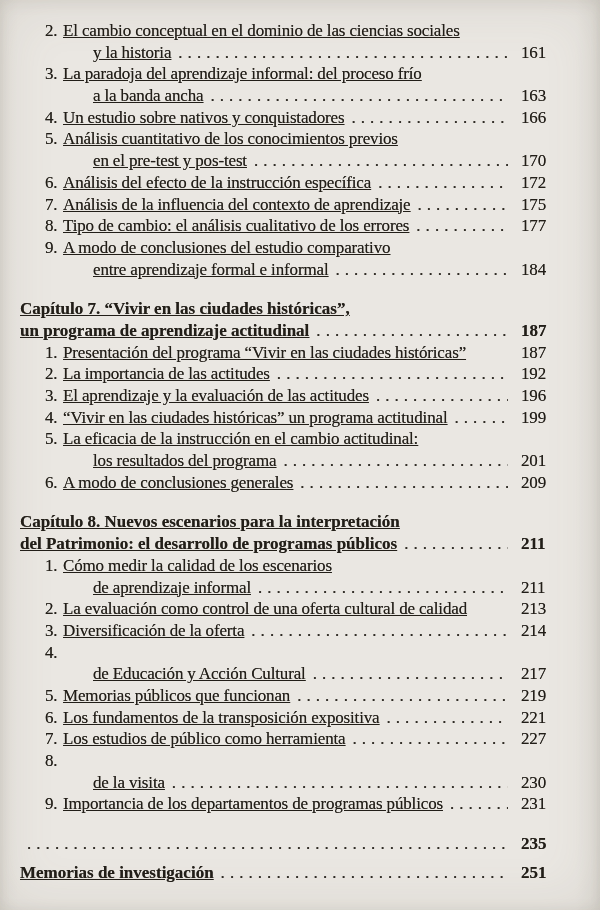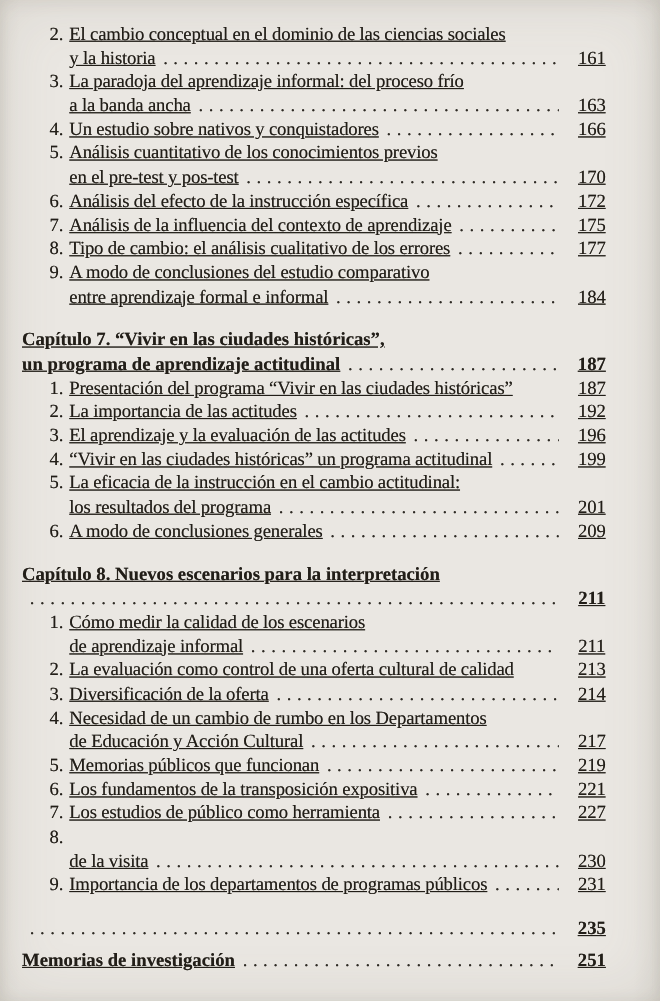--- a/index.html
+++ b/index.html
@@ -31,21 +31,21 @@
     height: 21.7px;
     line-height: 21.7px;
     font-size: 17px;
     letter-spacing: -0.15px;
     padding-right: 45px;
     box-sizing: border-box;
     text-shadow: 0 0 0.5px rgba(34, 30, 24, 0.65);
     white-space: nowrap;
   }
   .row.item { padding-left: 45px; }
-  .row.cont { padding-left: 63px; }
+  .row.cont { padding-left: 63px; margin-left: 30px; }
   .row.chapter, .row.extra {
     padding-left: 20px;
     font-weight: bold;
     letter-spacing: 0;
   }
   .num {
     flex: none;
     width: 18px;
   }
   .text { flex: none; text-decoration: underline; }
@@ -55,22 +55,21 @@
     white-space: nowrap;
     margin-left: 7px;
     margin-right: 13px;
     color: #2e2a24;
     font-weight: normal;
     letter-spacing: 0.4px;
   }
   .pagenum {
     flex: none;
     min-width: 34px;
-    text-align: center;
-    text-decoration: underline;
+    text-align: left;
   }
   .gap { width: 100%; }
 </style>
 </head>
 <body>
 
 <div class="page">
   <div>
       <div class="row item">
         <span class="num">2.</span>
@@ -178,20 +177,21 @@
         <span class="num">6.</span>
         <span class="text">A modo de conclusiones generales</span>
         <span class="leader">. . . . . . . . . . . . . . . . . . . . . . . . . . . . . . . . . . . . . . . . . . . . . . . . . . . . . . . . . . . . . . . . . . . . . . . . . . . . . . . . . . . . . . . . . . </span>
         <span class="pagenum">209</span>
       </div>
       <div class="gap" style="height: 18px;"></div>
       <div class="row chapter">
         <span class="text">Capítulo 8. Nuevos escenarios para la interpretación</span>
       </div>
       <div class="row chapter">
+        <span class="text">del Patrimonio: el desarrollo de programas públicos</span>
         <span class="leader">. . . . . . . . . . . . . . . . . . . . . . . . . . . . . . . . . . . . . . . . . . . . . . . . . . . . . . . . . . . . . . . . . . . . . . . . . . . . . . . . . . . . . . . . . . </span>
         <span class="pagenum">211</span>
       </div>
       <div class="row item">
         <span class="num">1.</span>
         <span class="text">Cómo medir la calidad de los escenarios</span>
       </div>
       <div class="row cont">
         <span class="text">de aprendizaje informal</span>
         <span class="leader">. . . . . . . . . . . . . . . . . . . . . . . . . . . . . . . . . . . . . . . . . . . . . . . . . . . . . . . . . . . . . . . . . . . . . . . . . . . . . . . . . . . . . . . . . . </span>
@@ -204,21 +204,20 @@
         <span class="pagenum">213</span>
       </div>
       <div class="row item">
         <span class="num">3.</span>
         <span class="text">Diversificación de la oferta</span>
         <span class="leader">. . . . . . . . . . . . . . . . . . . . . . . . . . . . . . . . . . . . . . . . . . . . . . . . . . . . . . . . . . . . . . . . . . . . . . . . . . . . . . . . . . . . . . . . . . </span>
         <span class="pagenum">214</span>
       </div>
       <div class="row item">
         <span class="num">4.</span>
-        <span class="text">Necesidad de un cambio de rumbo en los Departamentos</span>
       </div>
       <div class="row cont">
         <span class="text">de Educación y Acción Cultural</span>
         <span class="leader">. . . . . . . . . . . . . . . . . . . . . . . . . . . . . . . . . . . . . . . . . . . . . . . . . . . . . . . . . . . . . . . . . . . . . . . . . . . . . . . . . . . . . . . . . . </span>
         <span class="pagenum">217</span>
       </div>
       <div class="row item">
         <span class="num">5.</span>
         <span class="text">Memorias públicos que funcionan</span>
         <span class="leader">. . . . . . . . . . . . . . . . . . . . . . . . . . . . . . . . . . . . . . . . . . . . . . . . . . . . . . . . . . . . . . . . . . . . . . . . . . . . . . . . . . . . . . . . . . </span>

